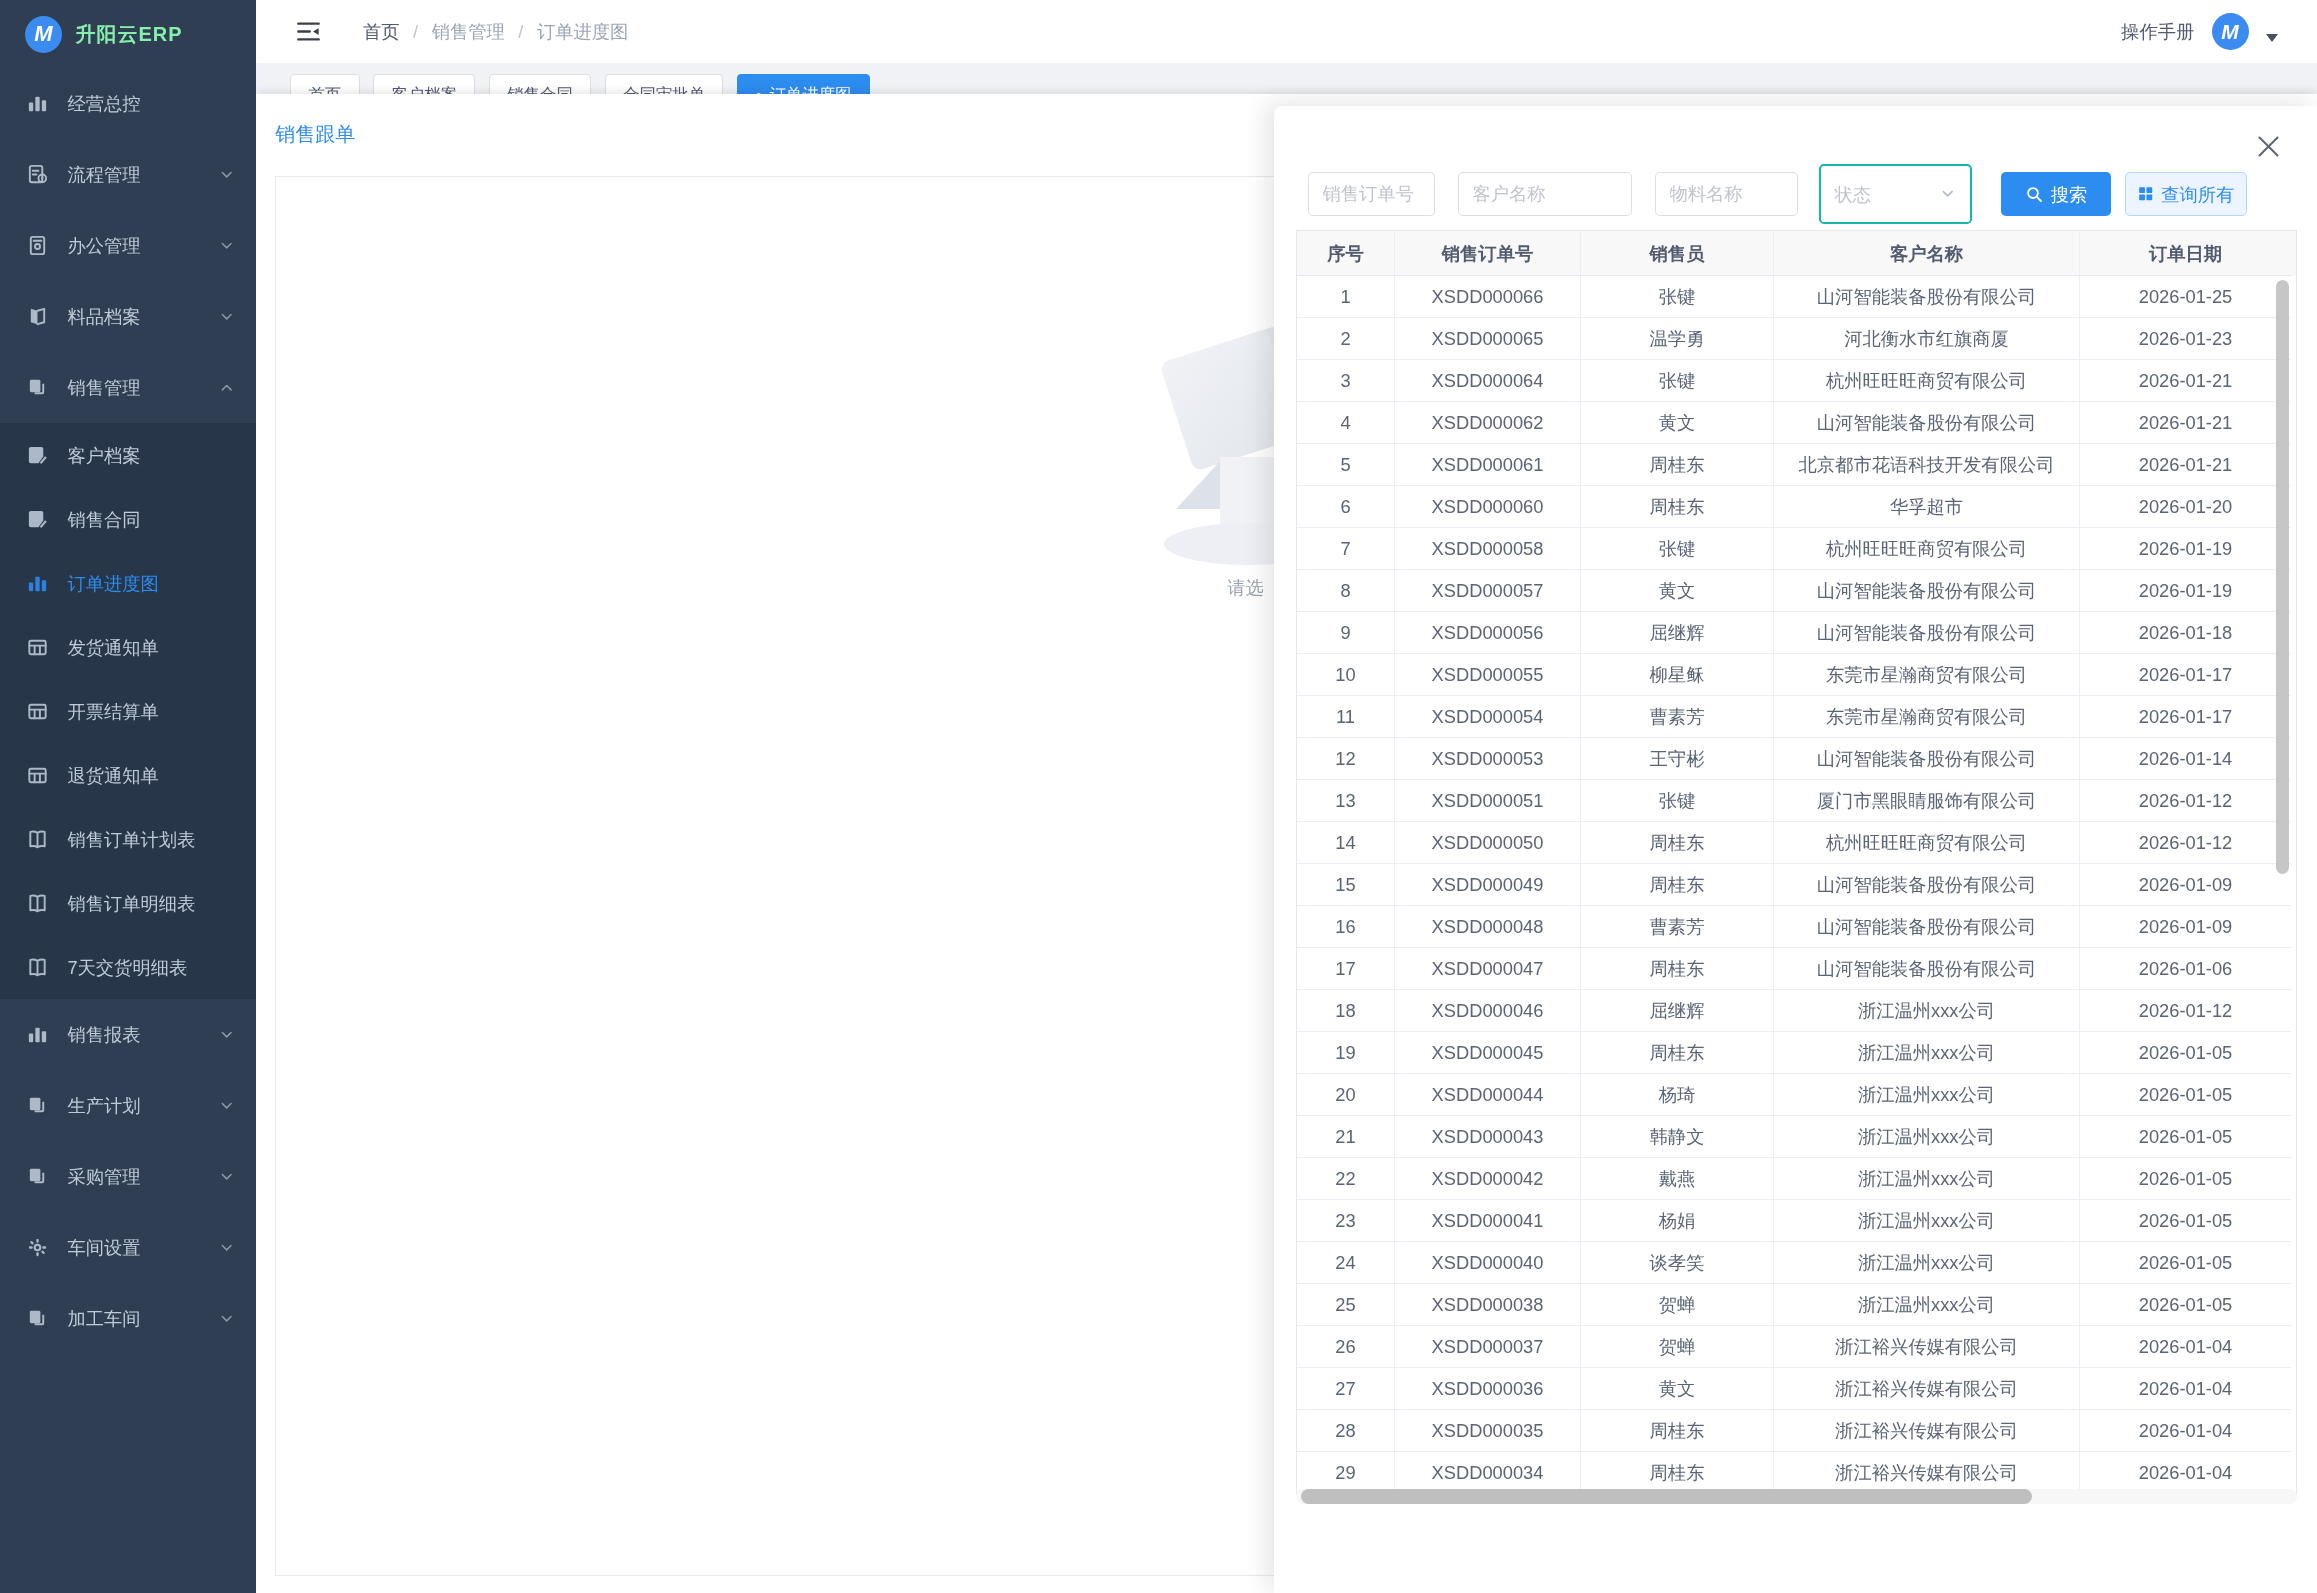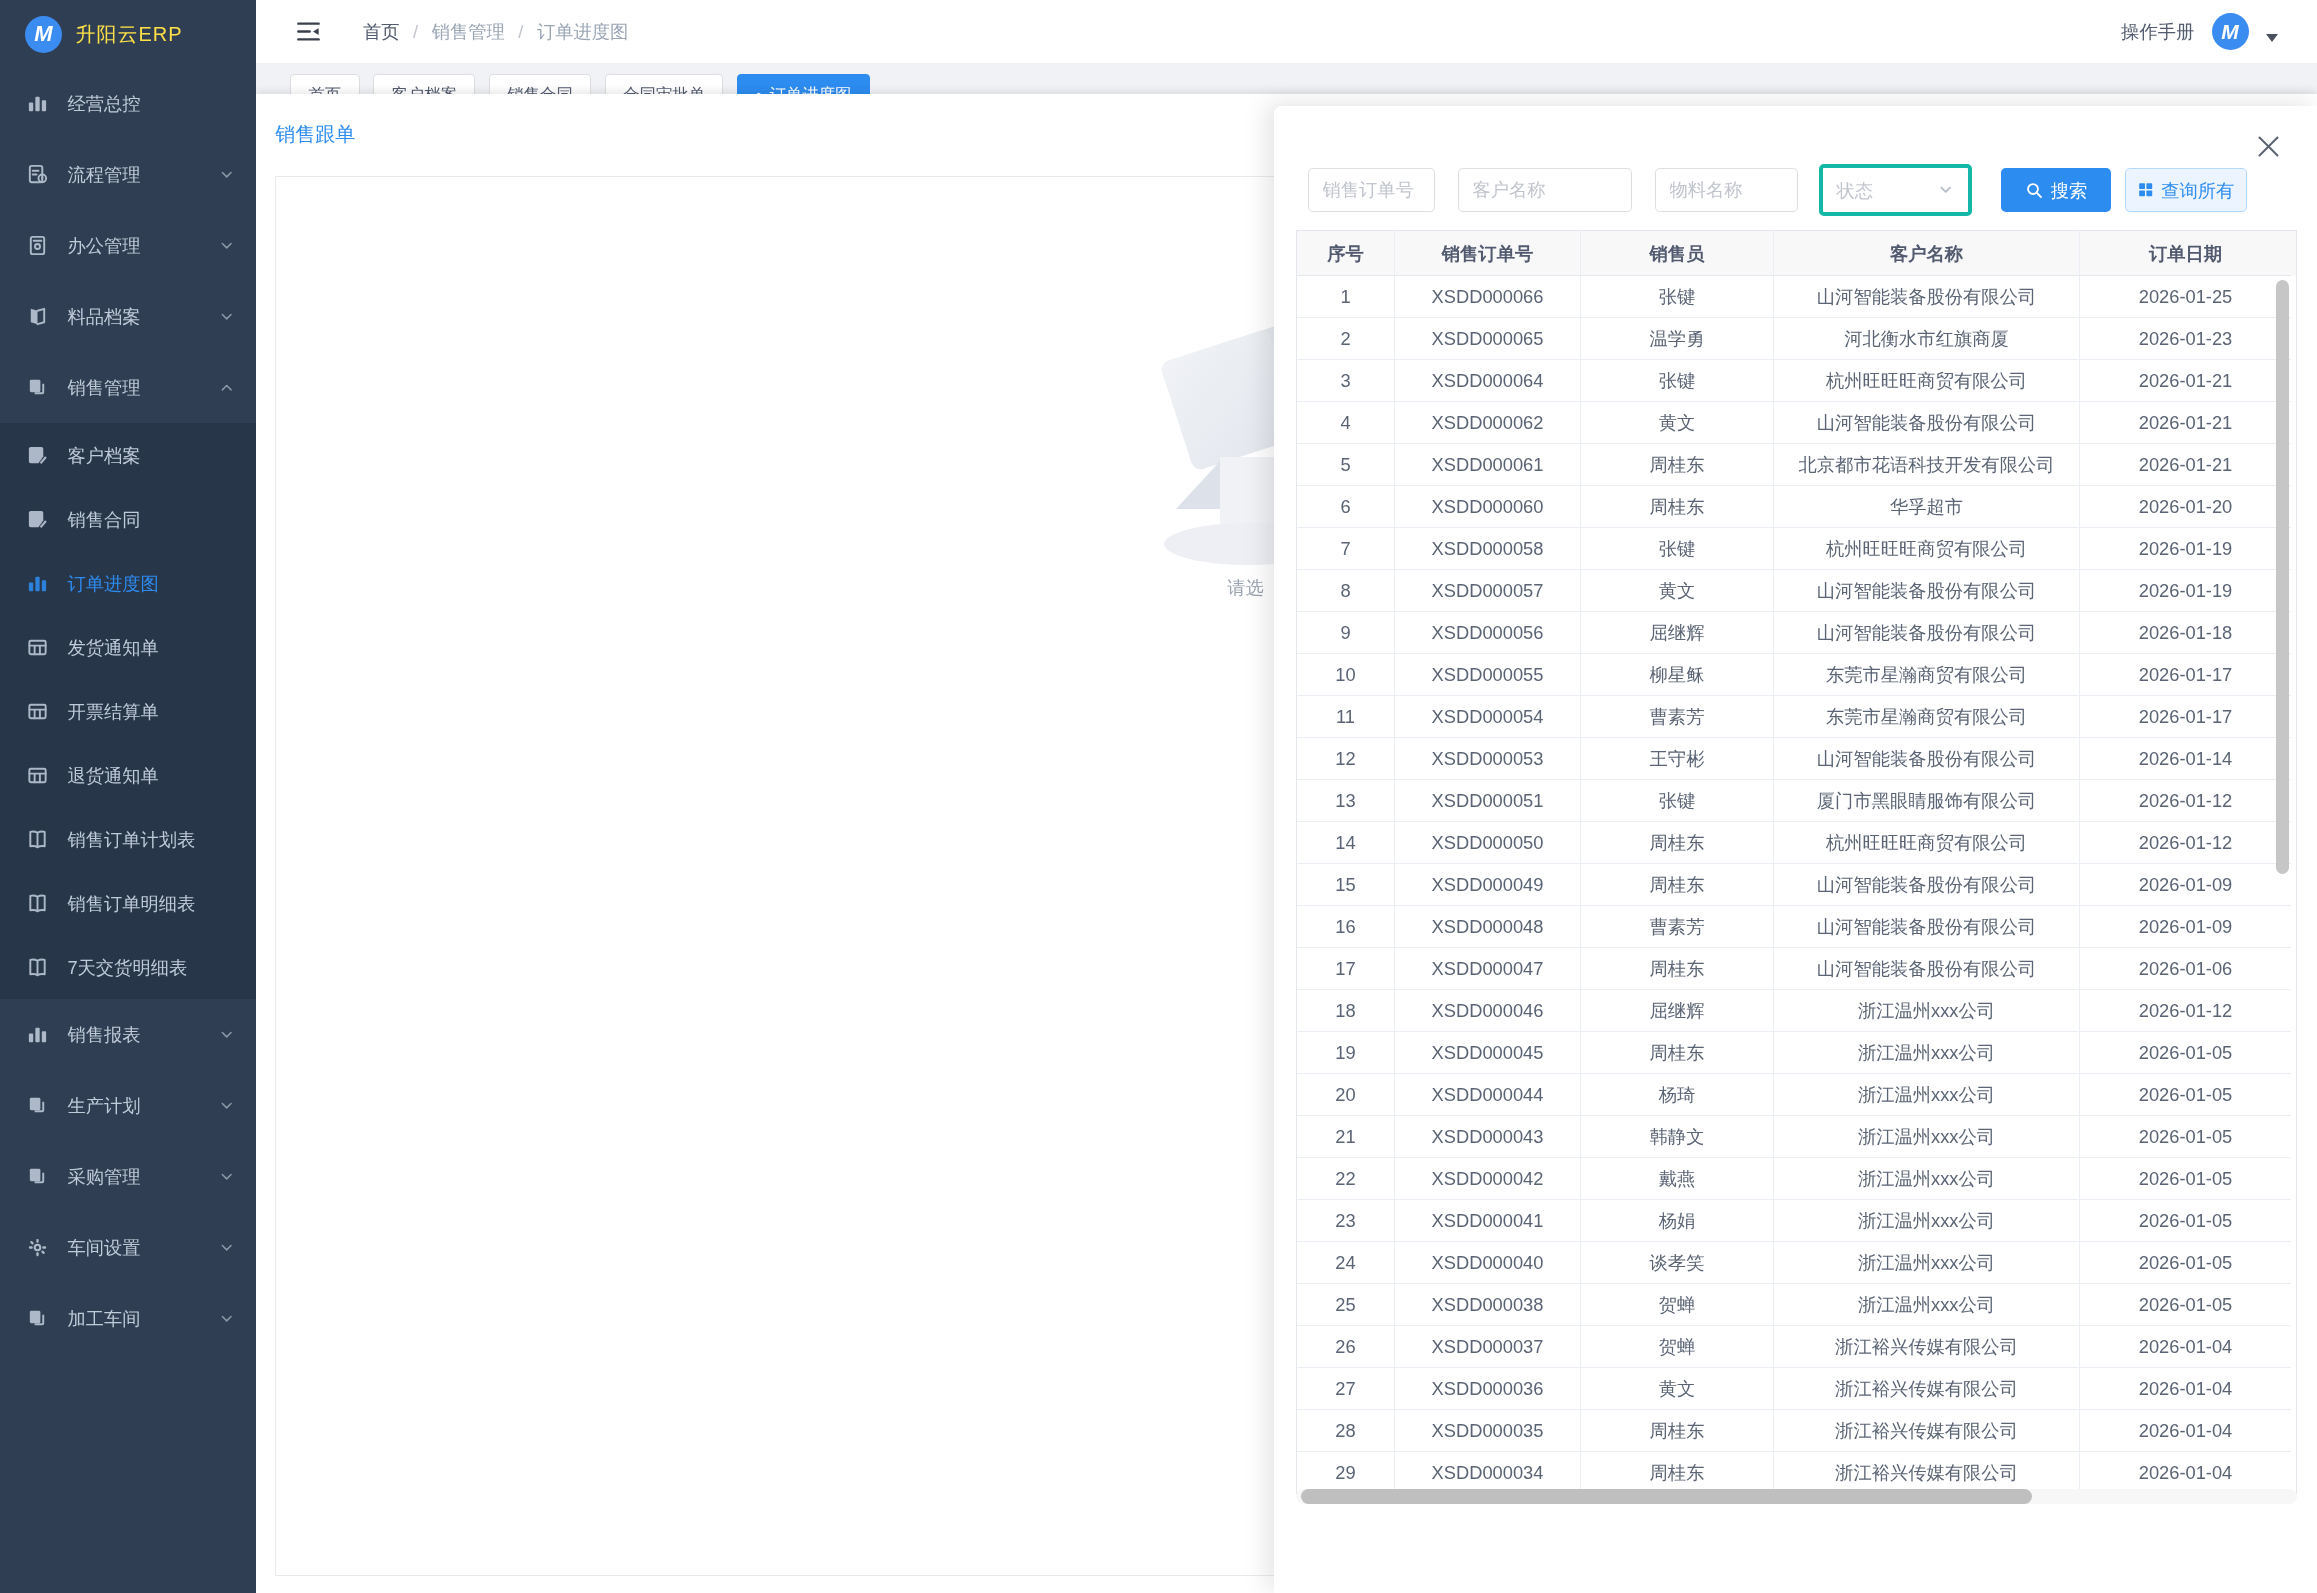--- a/index.html
+++ b/index.html
@@ -7,21 +7,21 @@
     width:2317px;height:1593px;position:relative;overflow:hidden;
     background:#f0f2f5;
     font-family:"Liberation Sans","DejaVu Sans",sans-serif;
     -webkit-font-smoothing:antialiased;
   }
   
   #sidebar{position:absolute;left:0;top:0;width:256px;height:1593px;background:#2f3e52;z-index:4;overflow:hidden;}
   .logo-row{height:68px;display:flex;align-items:center;padding-left:25px;}
   .logo-circle{width:37px;height:37px;border-radius:50%;background:#3b8cf0;display:flex;align-items:center;justify-content:center;
     color:#fff;font-weight:bold;font-style:italic;font-size:22px;}
-  .logo-text{color:#fde047;font-size:20px;font-weight:normal;margin-left:13.5px;letter-spacing:1px;}
+  .logo-text{color:#86efac;font-size:20px;font-weight:bold;margin-left:13.5px;letter-spacing:1px;}
   .s-item{height:71px;display:flex;align-items:center;padding:0 21px 0 25px;color:#bfcbd9;font-size:18.3px;cursor:pointer;}
   .s-item.sub{height:64px;background:#28364a;}
   .s-item.active{color:#2d8cf0;}
   .s-item .ic{width:25px;height:25px;margin-right:17.4px;flex:0 0 25px;opacity:.88;display:flex;align-items:center;justify-content:center;}
   .s-item .ic svg{width:23px;height:23px;}
   .s-item .lbl{white-space:nowrap;}
   .s-item .chev{margin-left:auto;opacity:.65;display:flex;}
   .s-item .chev svg{width:17.4px;height:17.4px;}
   .s-item .chev.up svg{transform:rotate(180deg);}
   
@@ -55,21 +55,21 @@
   
   #drawer{position:absolute;left:1274px;top:106px;width:1043px;height:1487px;background:#ffffff;z-index:10;
     border-top-left-radius:7.7px;box-shadow:-7.7px -3.9px 25px rgba(0,0,0,.10);}
   #close-btn{position:absolute;top:27px;right:35px;width:27px;height:27px;color:#5c6370;cursor:pointer;}
   #filters{position:absolute;left:34px;top:58px;display:flex;align-items:center;}
   .f-input{height:44px;border:1px solid #dcdee2;border-radius:4.8px;padding:0 13.5px;font-size:18.3px;color:#515a6e;box-sizing:border-box;outline:none;font-family:inherit;}
   .f-input::placeholder{color:#c0c4cc;}
   .in1{width:127px;margin-right:23px;padding-right:3.9px;}
   .in2{width:174px;margin-right:23px;}
   .in3{width:143px;margin-right:21px;}
-  .f-select{width:153px;height:52px;border:4px solid #14b8a6;border-radius:4.8px;display:flex;align-items:center;justify-content:space-between;padding:0 13.5px;box-sizing:border-box;margin-right:29px;cursor:pointer;}
+  .f-select{width:153px;height:60px;border:2px solid #14b8a6;border-radius:4.8px;display:flex;align-items:center;justify-content:space-between;padding:0 13.5px;box-sizing:border-box;margin-right:29px;cursor:pointer;}
   .f-select .sel-text{font-size:18.3px;color:#c0c4cc;}
   .f-select .sel-chev{color:#b6bcc6;display:flex;}
   .btn{height:44px;border-radius:4.8px;display:flex;align-items:center;justify-content:center;font-size:18.3px;cursor:pointer;box-sizing:border-box;}
   #search-btn{width:110px;background:#2d8cf0;color:#ffffff;margin-right:13.5px;gap:7.7px;}
   #queryall-btn{width:122px;background:#ecf5ff;border:1px solid #b3d8ff;color:#2d8cf0;gap:7px;}
   .btn svg{flex:0 0 auto;}
   
   #tbl{position:absolute;left:22px;top:124px;width:1001px;border:1px solid #e4e7ed;box-sizing:border-box;background:#fff;}
   .tr{display:grid;grid-template-columns:98px 186px 193px 306px 211px;}
   .tr.head{background:#f8f8f9;}

